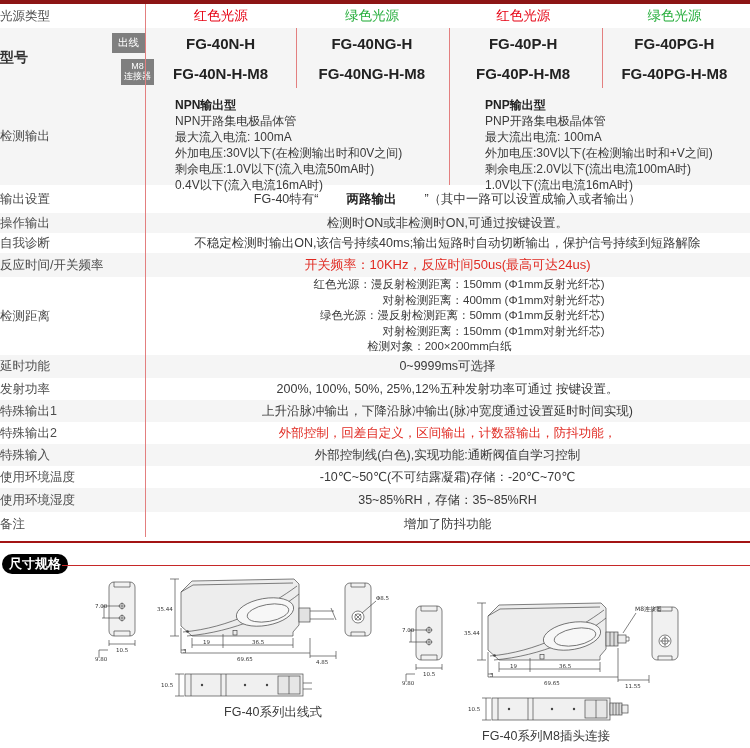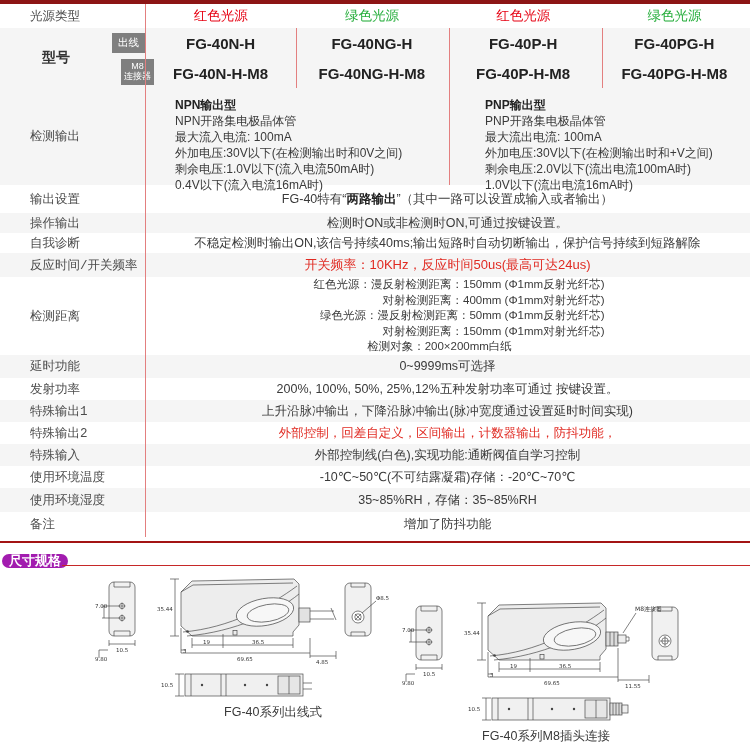--- a/index.html
+++ b/index.html
@@ -2,24 +2,24 @@
 <html><head>
 <meta charset="utf-8">
 <style>
   html,body{margin:0;padding:0;}
   body{width:750px;height:748px;position:relative;background:#fff;
        font-family:"Liberation Sans","DejaVu Sans",sans-serif;overflow:hidden;}
   .topbar{position:absolute;top:0;left:0;width:750px;height:4px;background:#8c1515;}
   .spec{position:absolute;top:4px;left:0;width:750px;}
   .row{display:flex;width:750px;box-sizing:border-box;}
   .g{background:#f5f5f5;}
-  .lbl{width:145px;box-sizing:border-box;padding-left:30px;display:flex;align-items:center;
-       font-size:12.5px;color:#4b4b4b;font-family:Liberation Mono, monospace;}
+  .lbl{width:145px;box-sizing:border-box;display:flex;align-items:center;
+       font-size:12.5px;color:#4b4b4b;}
   .val{flex:1;display:flex;align-items:center;justify-content:center;text-align:center;
-       font-size:12.5px;color:#3a3a3a;}
+       font-size:12.5px;color:#3a3a3a;gap:28px;}
   .red-text{color:#e02a22;}
   .hcell{flex:1;display:flex;align-items:center;justify-content:center;font-weight:normal;font-size:13.5px;}
   .c-red{color:#e60012;}
   .c-green{color:#22ac38;}
   .mcell{flex:1;display:flex;align-items:center;justify-content:center;font-weight:bold;
          font-size:15px;color:#222;}
   .model-block{position:relative;}
   .badge{position:absolute;background:#7f7f7f;color:#fff;display:flex;flex-direction:column;
          align-items:center;justify-content:center;text-align:right;line-height:1.1;}
   .badge-wire{left:112px;top:5px;width:33px;height:20px;font-size:10.5px;}
@@ -32,22 +32,22 @@
   .dd-block{width:330px;margin:0 auto;position:relative;left:-8px;}
   .ra{text-align:right;}
   .ce{text-align:center;}
   .vline{position:absolute;width:1px;background:#e37f7f;}
   .vline-main{left:145px;top:0;height:533px;}
   .sep-m1{left:296px;top:24px;height:60px;}
   .sep-m2{left:449px;top:24px;height:60px;}
   .sep-m3{left:602px;top:24px;height:60px;}
   .sep-d{left:449px;top:84px;height:97px;}
   .tbl-bottom{position:absolute;top:537px;left:0;width:750px;height:2px;background:#a31414;}
-  .dim-badge{position:absolute;top:554px;left:2px;width:66px;height:14px;border-radius:12px;
-             background:#a21caf;color:#fff;font-size:13px;font-weight:bold;
+  .dim-badge{position:absolute;top:554px;left:2px;width:66px;height:20px;border-radius:12px;
+             background:#000000;color:#fff;font-size:13px;font-weight:bold;
              display:flex;align-items:center;justify-content:center;}
   .dim-rule{position:absolute;top:565px;left:62px;width:688px;height:1px;background:#c62828;}
   .drawing{position:absolute;width:300px;}
   .drawing-left{left:95px;top:568px;}
   .drawing-right{left:402px;top:592px;}
   .caption{width:300px;text-align:center;font-size:12.5px;color:#3a3a3a;margin-top:-6px;position:relative;}
   .cap-l{left:28px;}
   .cap-r{left:-6px;}
   svg text{fill:#333;stroke:none;font-family:"DejaVu Sans",sans-serif;}
 </style>
@@ -60,21 +60,21 @@
 
   <div class="row" style="height:24px">
     <div class="lbl">光源类型</div>
     <div class="hcell c-red">红色光源</div>
     <div class="hcell c-green">绿色光源</div>
     <div class="hcell c-red">红色光源</div>
     <div class="hcell c-green">绿色光源</div>
   </div>
 
   <div class="model-block g">
-    <div class="row" style="height:60px;position:absolute;left:12px;top:0;width:147px">
+    <div class="row" style="height:60px;position:absolute;left:0;top:0;width:147px">
       <div class="lbl" style="font-weight:bold;font-size:14px;color:#333">型号</div>
     </div>
     <div class="badge badge-wire">
       <span>出线</span>
     </div>
     <div class="badge badge-m8">
       <span>M8</span>
       <span>连接器</span>
     </div>
     <div class="row" style="height:30px;padding-left:145px">

